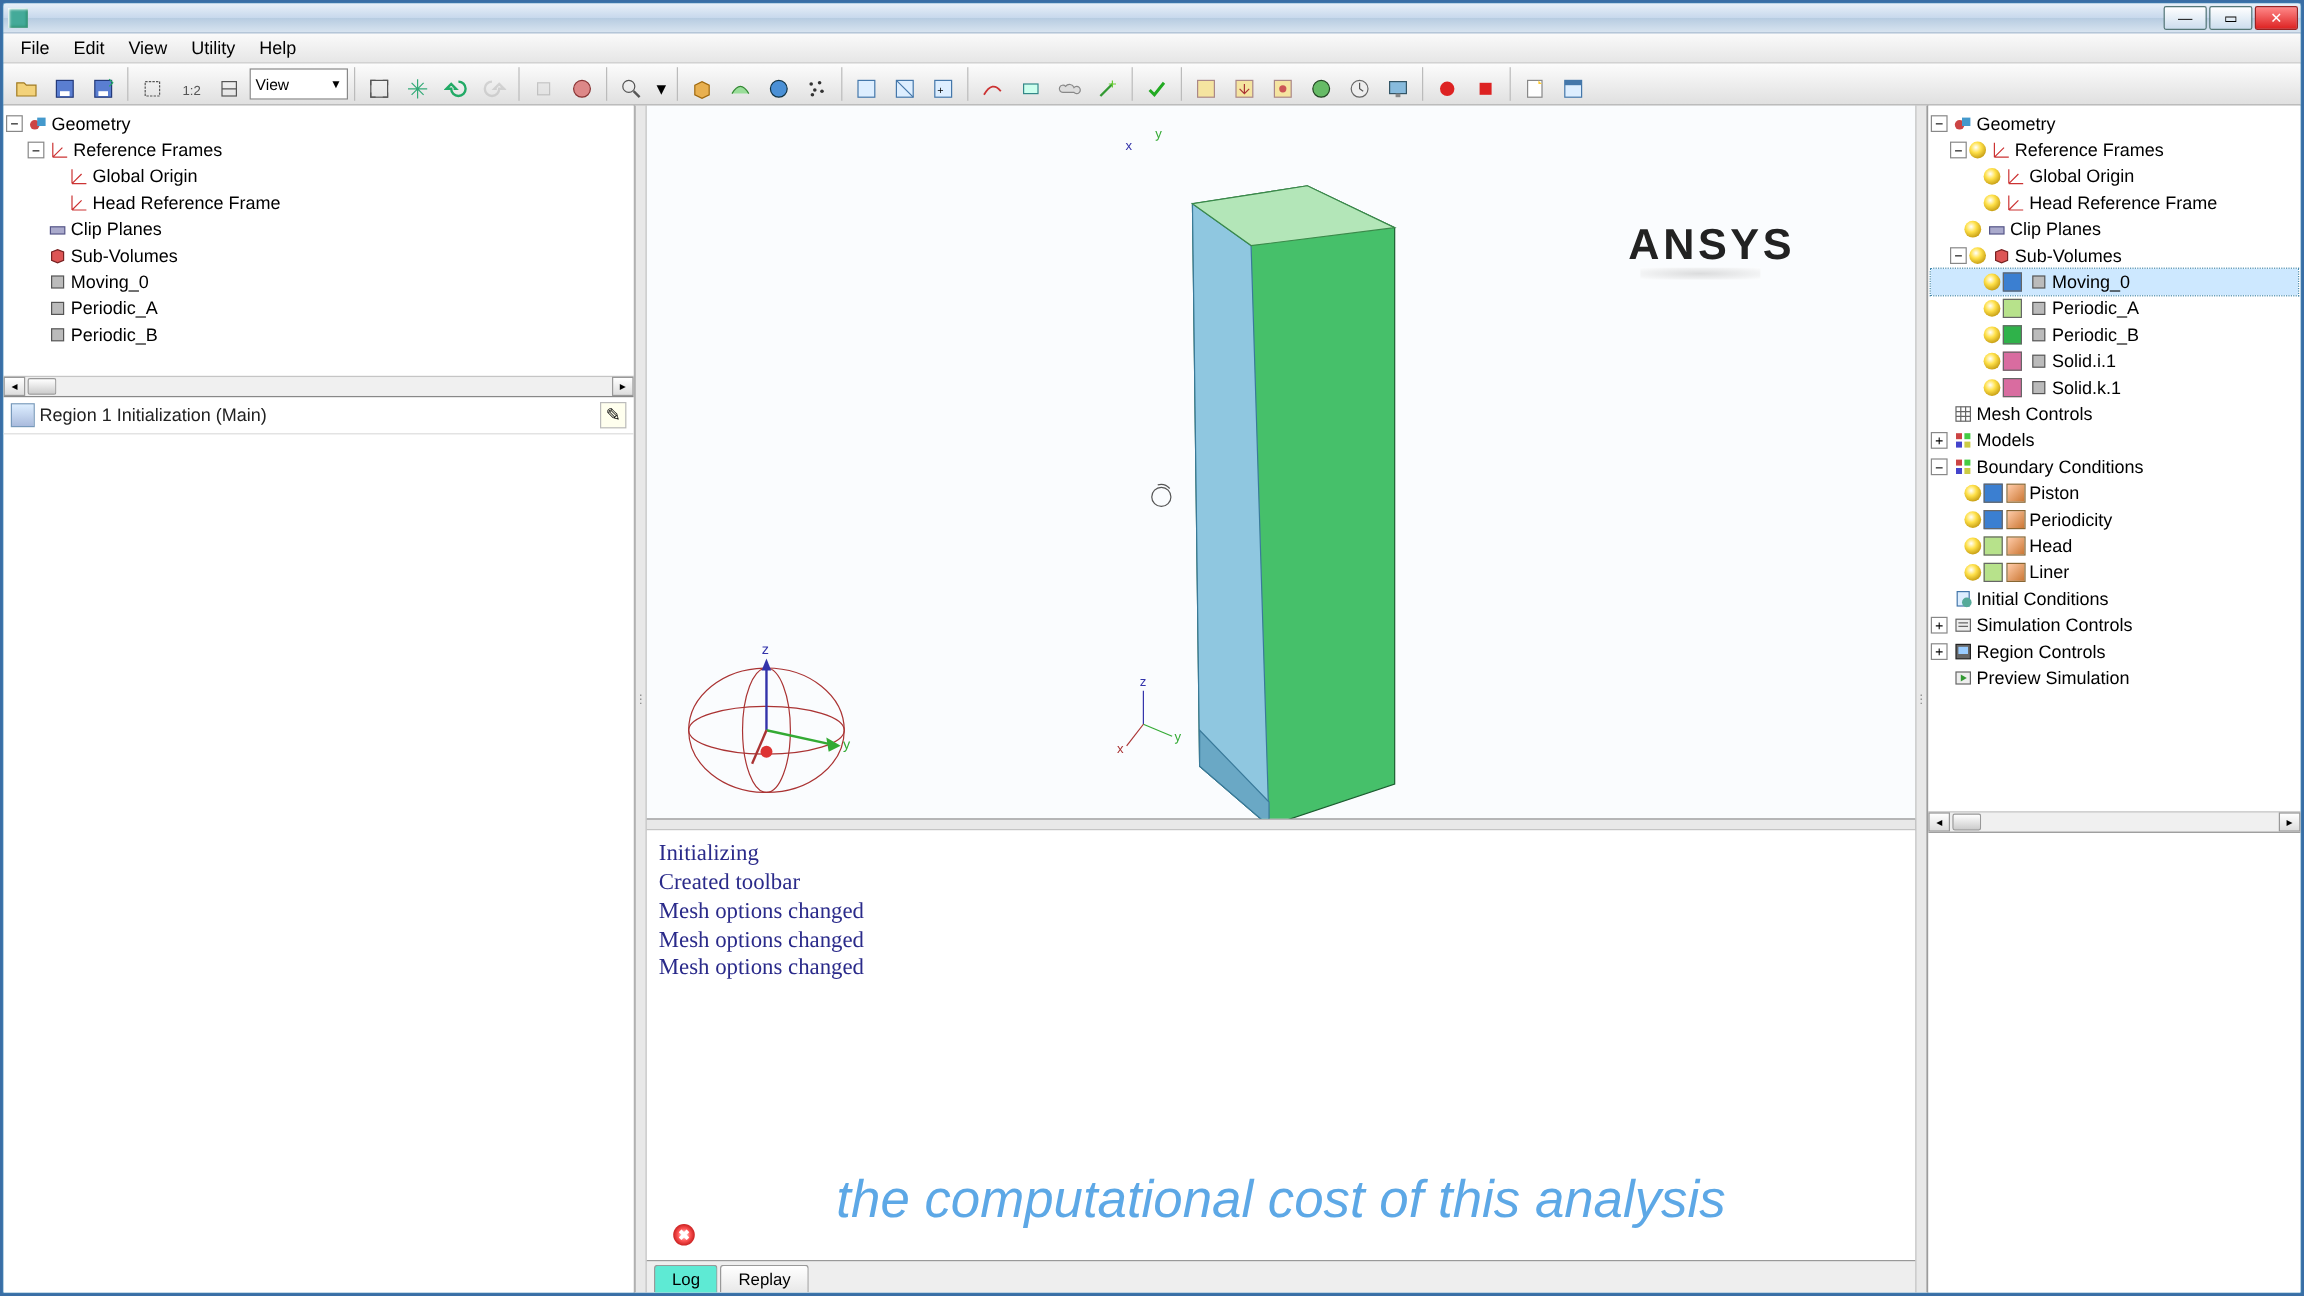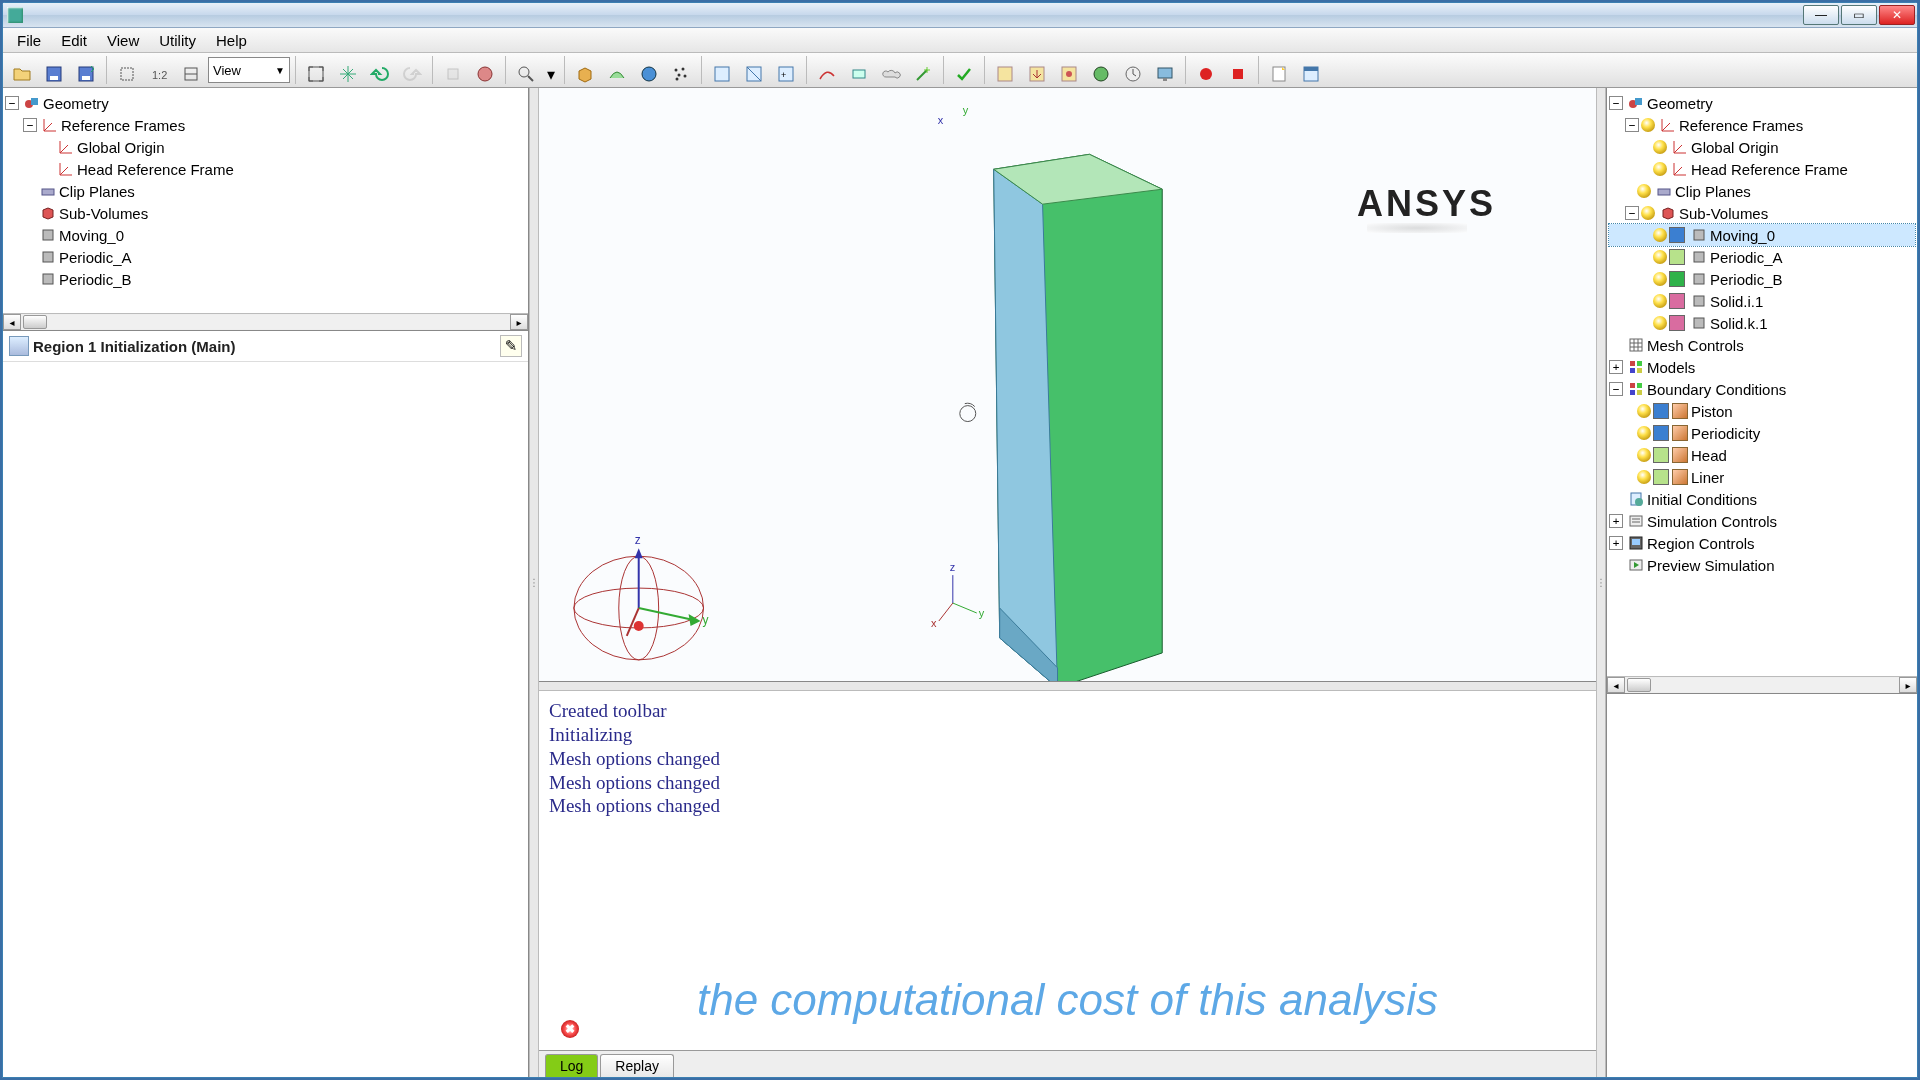--- a/index.html
+++ b/index.html
@@ -39,36 +39,36 @@
 .cubeic{width:14px;height:14px;margin-right:3px;background:linear-gradient(135deg,#fca,#c73);border:1px solid #863;flex-shrink:0}
 
 .hscroll{height:16px;background:#eee;border-top:1px solid #bbb;display:flex;align-items:center}
 .hscroll .btn{width:16px;height:14px;border:1px solid #999;background:linear-gradient(#fff,#ddd);font-size:10px;display:flex;align-items:center;justify-content:center}
 .hscroll .track{flex:1;height:14px;background:#f0f0f0}
 .hscroll .thumb{width:22px;height:12px;background:linear-gradient(#fff,#ccc);border:1px solid #999;border-radius:2px;margin-left:2px}
 
 .proppane{flex:1;background:#fff;border-top:1px solid #888;display:flex;flex-direction:column}
 .prophdr{display:flex;align-items:center;padding:4px 6px;border-bottom:1px solid #ddd}
 .prophdr .ic{width:18px;height:18px;margin-right:4px;background:linear-gradient(#def,#abd);border:1px solid #79b}
-.prophdr .lbl{font-weight:bold;color:#222}
+.prophdr .lbl{font-weight:normal;color:#222}
 .prophdr .edit{margin-left:auto;width:20px;height:20px;border:1px solid #bbb;background:#ffe;display:flex;align-items:center;justify-content:center}
 .link{color:#0033cc;text-decoration:underline;font-weight:bold;padding:6px 8px;cursor:pointer}
 
 .viewport{flex:0 0 592px;background:#fafcfe;position:relative;border-bottom:1px solid #888}
 .ansys{position:absolute;top:95px;right:100px;font-family:Arial,sans-serif;font-size:36px;font-weight:bold;color:#222;letter-spacing:3px}
 .ansys .sh{position:absolute;top:40px;left:10px;width:100px;height:10px;background:radial-gradient(ellipse,#bbb,#fff);opacity:.5}
 
 .logarea{flex:1;display:flex;flex-direction:column;min-height:0}
 .logtext{flex:1;background:#fff;padding:8px 10px;font-family:"Times New Roman",serif;font-size:19px;color:#2a2a8a;overflow:auto}
 .logtext div{line-height:1.25}
 .caption{position:absolute;left:0;right:0;bottom:52px;text-align:center;font-family:Arial,sans-serif;font-size:44px;color:#5da8e6;font-style:italic;text-shadow:0 0 2px #fff,0 0 4px #fff}
 .caperror{position:absolute;left:22px;bottom:39px;width:18px;height:18px;border-radius:50%;background:radial-gradient(circle,#fff 0%,#f55 40%,#b11 80%);display:flex;align-items:center;justify-content:center;color:#fff;font-weight:bold;font-size:12px}
 .tabs{height:26px;background:#eee;border-top:1px solid #999;display:flex;align-items:flex-end;padding-left:6px;gap:2px}
 .tab{padding:3px 14px;border:1px solid #999;border-bottom:none;background:linear-gradient(#fff,#e8e8e8);border-radius:3px 3px 0 0;font-size:14px}
-.tab.active{background:#84cc16}
+.tab.active{background:#5eead4}
 
 .gutter{width:8px;background:#e8e8e8;border-left:1px solid #bbb;border-right:1px solid #bbb;display:flex;align-items:center;justify-content:center;font-size:10px;color:#888}
 </style>
 </head>
 <body>
 
 <div class="win">
   <div class="titlebar">
     <span class="icon"></span>
     <span class="title"></span>
@@ -426,22 +426,22 @@
             <circle cx="0" cy="18" r="5" fill="#d33"></circle>
             <text x="-4" y="-64" font-size="12" fill="#33a">z</text>
             <text x="64" y="16" font-size="12" fill="#3a3">y</text>
           </g>
         </svg>
         <div class="ansys"><span>ANSYS</span><div class="sh"></div></div>
       </div>
       <div style="height:8px;background:#e8e8e8;border-bottom:1px solid #bbb"></div>
       <div class="logarea" style="position:relative">
         <div class="logtext">
+          <div>Initializing</div>
           <div>Created toolbar</div>
-          <div>Initializing</div>
           <div>Mesh options changed</div>
           <div>Mesh options changed</div>
           <div>Mesh options changed</div>
         </div>
         <div class="caption">the computational cost of this analysis</div>
         <div class="caperror">✖</div>
         <div class="tabs">
           <div class="tab active">Log</div>
           <div class="tab">Replay</div>
         </div>

